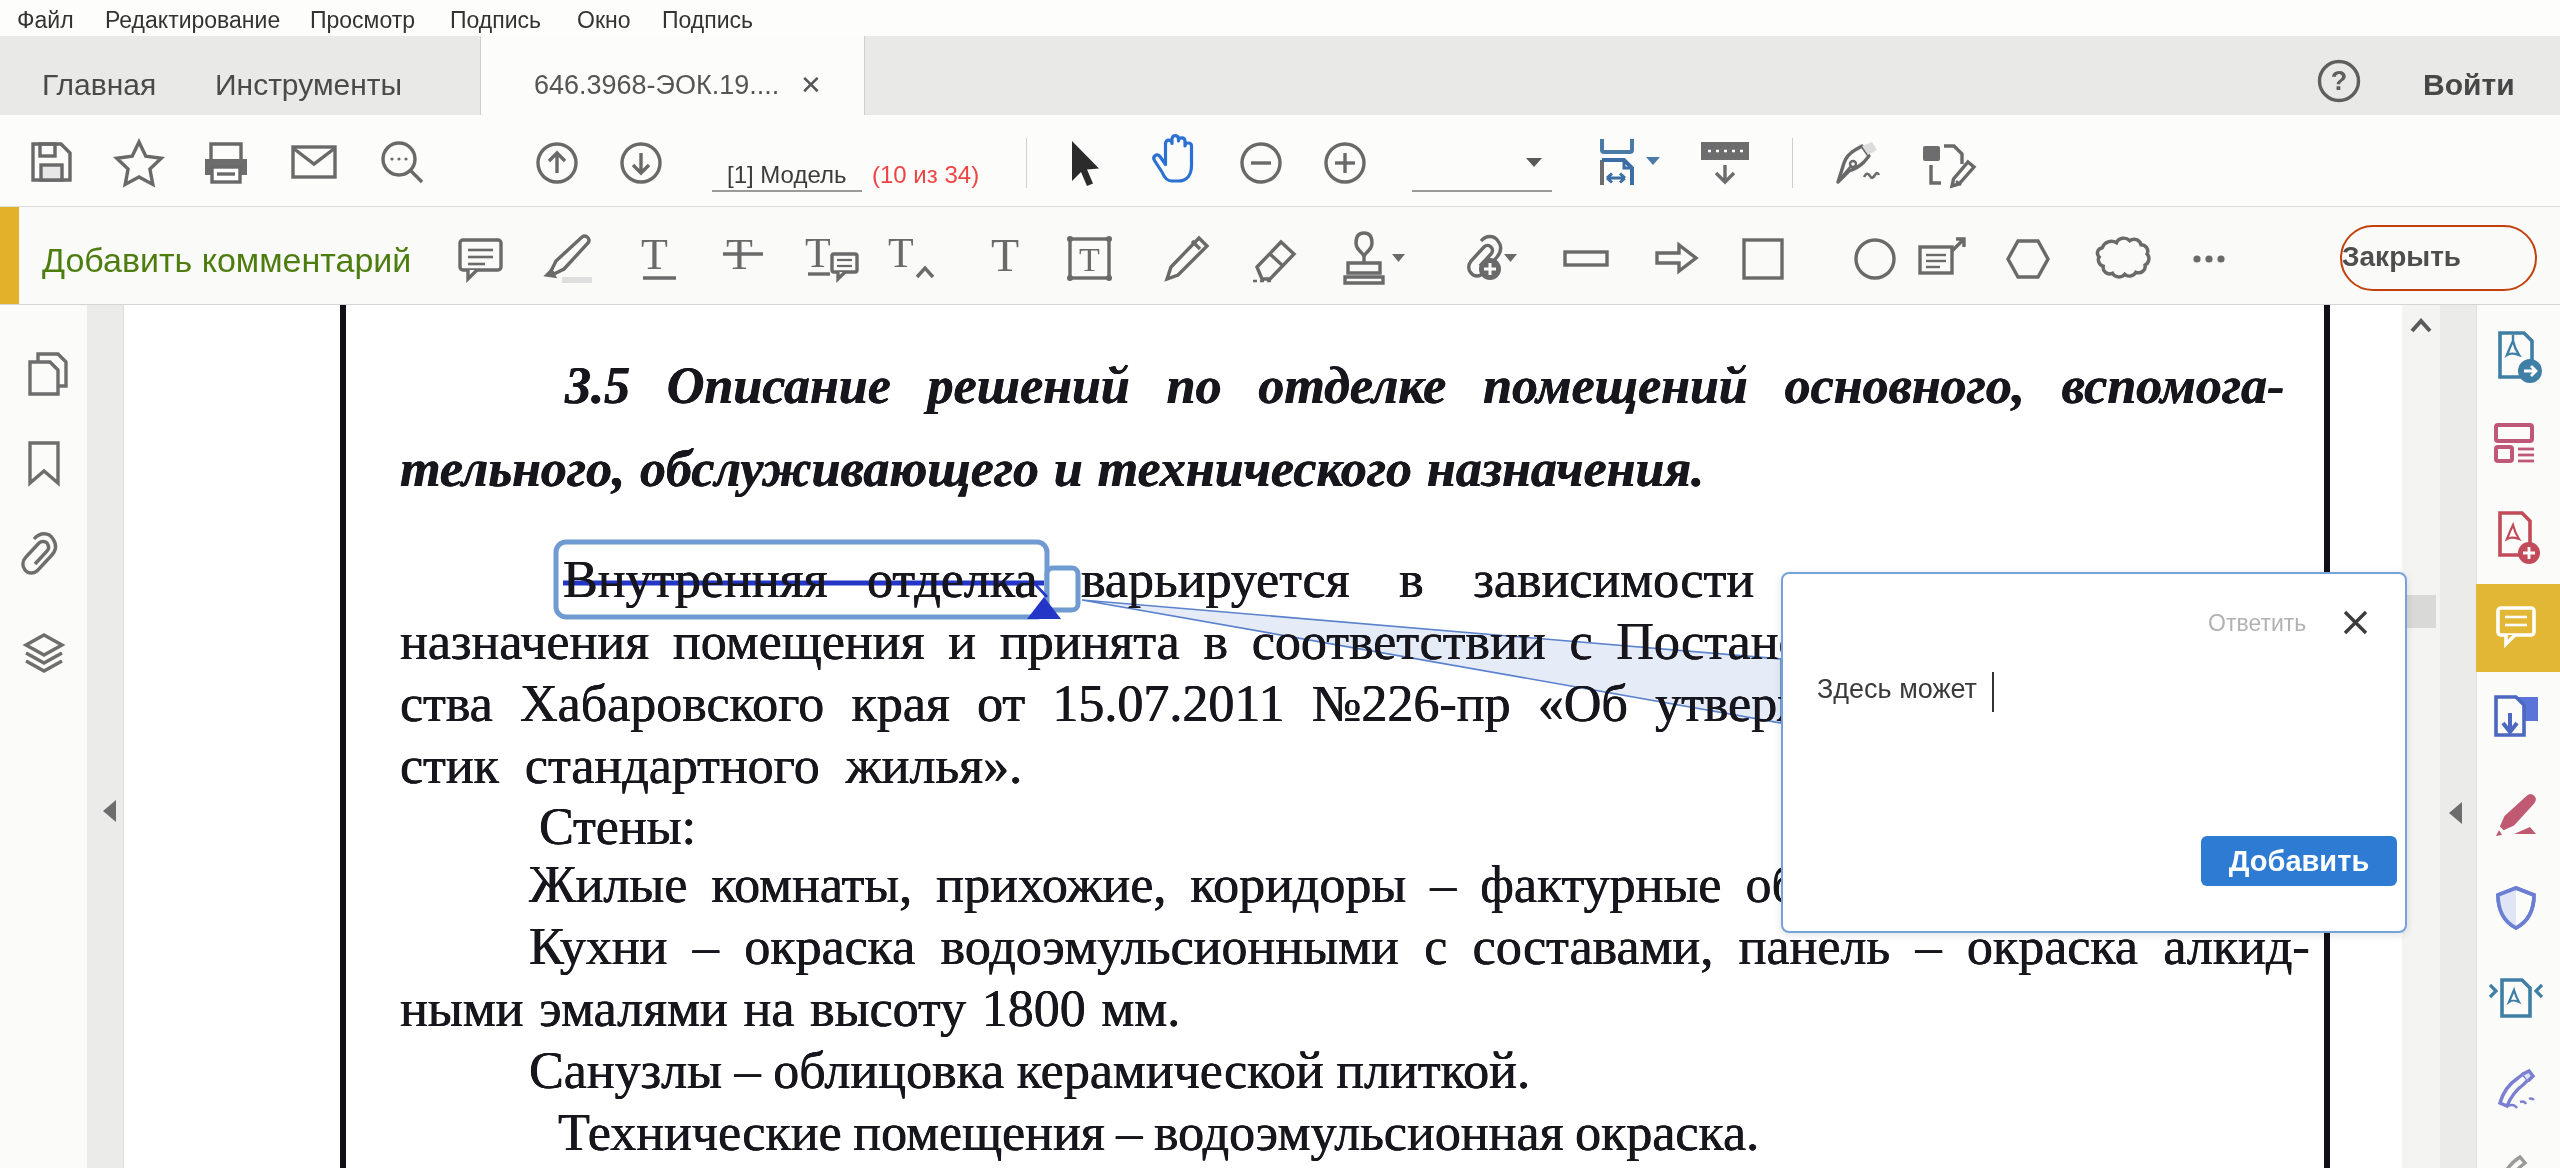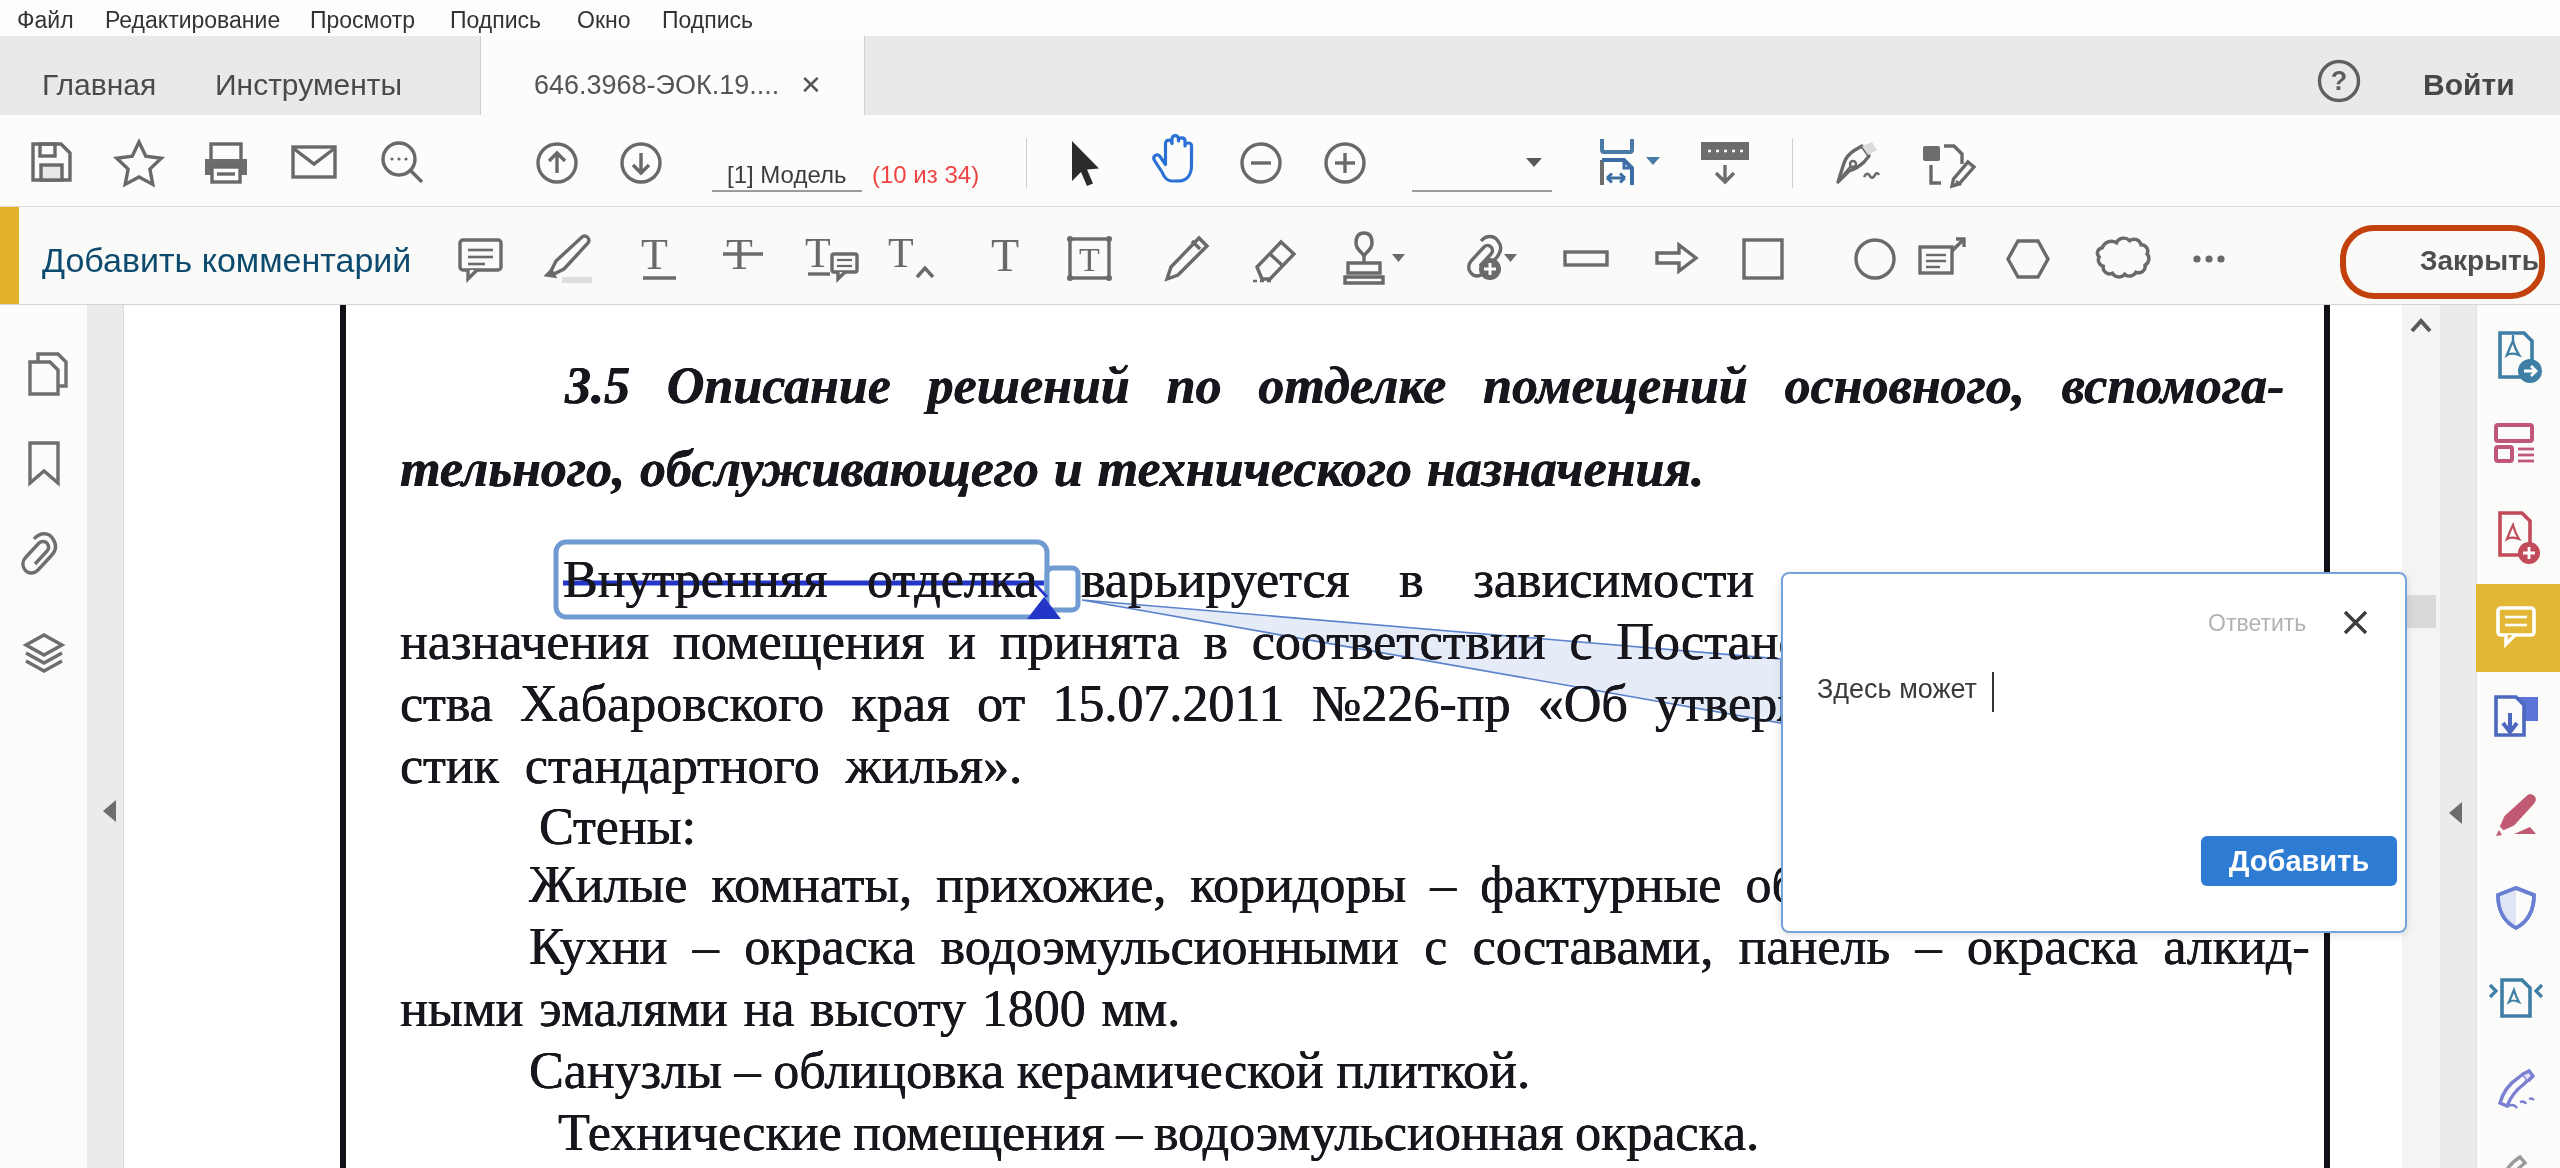--- a/index.html
+++ b/index.html
@@ -162,21 +162,21 @@
   <span class="tbtext" style="left:727px;top:161px;font-size:24px;">[1] Модель</span>
   <div class="abs" style="left:712px;top:190px;width:150px;height:2px;background:#9a9a9a;"></div>
   <span class="tbtext" style="left:872px;top:161px;font-size:24px;color:#ef4444;">(10 из 34)</span>
   <span class="tbtext" style="left:1424px;top:159px;font-size:27px;margin-top:47px;">125%</span>
   <div class="abs" style="left:1412px;top:190px;width:140px;height:2px;background:#9a9a9a;"></div>
   <div class="abs" style="left:1026px;top:138px;width:1px;height:50px;background:#cfcfcd;"></div>
   <div class="abs" style="left:1792px;top:138px;width:1px;height:50px;background:#cfcfcd;"></div>
 
   <div class="abs" id="commentbar"></div>
   <div class="abs" id="ylstrip"></div>
-  <span class="abs" style="left:42px;top:241px;font-size:34px;color:#0c4a6e;">Добавить комментарий</span>
+  <span class="abs" style="left:42px;top:241px;font-size:34px;color:#4d7c0f;">Добавить комментарий</span>
   <svg class="abs" id="cbicons" style="left:0;top:207px;" width="2560" height="97" viewBox="0 0 2560 97" fill="none" stroke="#6a6a6a" stroke-width="3.4">
 
     <g>
       <rect x="460" y="33" width="41" height="30" rx="3"></rect>
       <path d="M468 63 v9 l9 -9" fill="#fff"></path>
       <line x1="468" y1="43" x2="493" y2="43" stroke-width="2.6"></line>
       <line x1="468" y1="50" x2="493" y2="50" stroke-width="2.6"></line>
       <line x1="468" y1="57" x2="485" y2="57" stroke-width="2.6"></line>
     </g>
 
@@ -264,22 +264,22 @@
     <path d="M2018 34 h20 l10 18 -10 18 h-20 l-10-18 z"></path>
 
     <path d="M2103 41 c2-6 9-8 14-5 2-5 9-6 13-2 4-3 10-1 11 4 5 0 8 5 6 9 3 3 2 9-2 11 1 5-4 9-9 7 -2 4-8 5-11 2 -3 4-10 3-12-1 -5 2-10-2-9-7 -4-1-6-6-4-9 -3-3-2-8 3-9 z" transform="scale(1.02) translate(-42,-1)"></path>
 
     <g fill="#6a6a6a" stroke="none">
       <circle cx="2197" cy="52" r="3.6"></circle>
         <circle cx="2209" cy="52" r="3.6"></circle>
         <circle cx="2221" cy="52" r="3.6"></circle>
     </g>
   </svg>
-  <div class="abs" style="left:2340px;top:225px;width:193px;height:62px;border:6px solid #c2410c;
-     border-radius:34px;font-size:28px;color:#4e4e4e;font-weight:bold;text-align:right;line-height:60px;">Закрыть</div>
+  <div class="abs" style="left:2340px;top:225px;width:193px;height:62px;border:2px solid #c2410c;
+     border-radius:34px;font-size:28px;color:#4e4e4e;font-weight:bold;text-align:left;line-height:60px;">Закрыть</div>
 
   <div class="abs" id="main"></div>
   <div class="abs" id="lsidebar"></div>
   <div class="abs" id="lstrip"></div>
   <div class="coltri" style="left:103px;top:800px;"></div>
   <div class="abs" id="rscroll"></div>
   <div class="abs" id="rthumb"></div>
   <svg class="abs" style="left:2409px;top:316px;" width="24" height="20" viewBox="0 0 24 20" fill="none" stroke="#5a5a5a" stroke-width="4">
       <path d="M3 15 L12 5 L21 15"></path>
     </svg>

